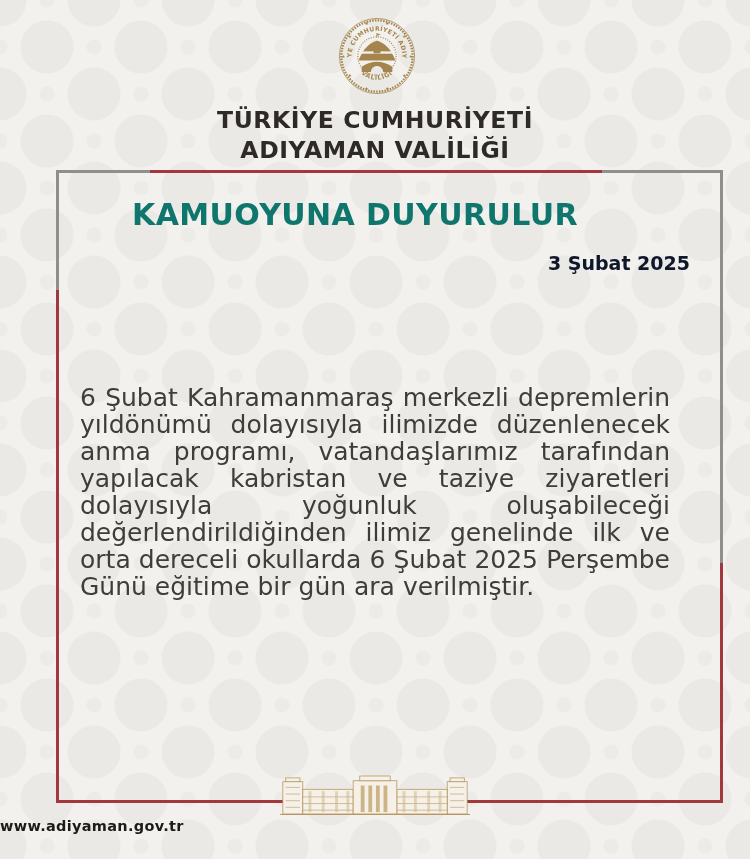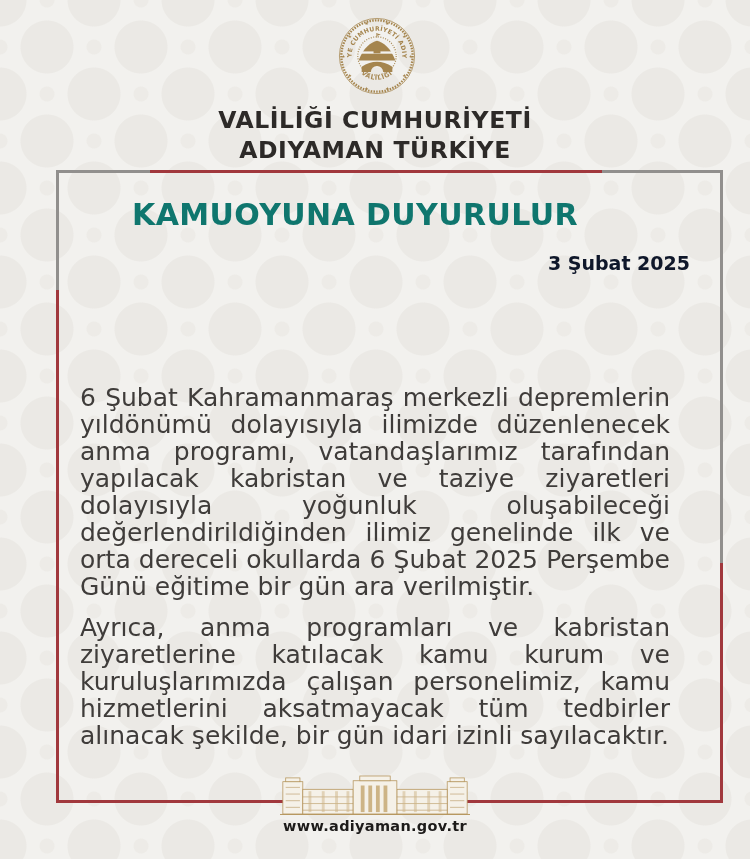--- a/index.html
+++ b/index.html
@@ -27,21 +27,21 @@
   .title2{top:135px;}
   .heading{left:0;width:710px;top:197px;text-align:center;color:#0f766e;
            font-weight:bold;font-size:30px;letter-spacing:0.4px;}
   .date{left:80px;width:610px;top:252px;text-align:right;color:#0f172a;
         font-weight:bold;font-size:19px;}
   .bodytext{left:80px;width:590px;top:360px;color:#3f3c3a;font-size:25px;
             line-height:27px;margin-top:24px;}
   .bodytext p{margin:0 0 14px 0;text-align:justify;}
   .closing{margin-top:19px;text-align:center;}
   .building{left:280px;top:772px;width:190px;height:46px;}
-  .website{left:0;width:750px;top:818px;text-align:center;color:#1d1b1a;
+  .website{left:0;width:750px;top:818px;color:#1d1b1a;
            font-weight:bold;font-size:14.5px;letter-spacing:0.3px;}
   .borders{left:0;top:0;width:750px;height:859px;pointer-events:none;}
 </style>
 </head>
 <body>
 
 <svg class="abs seal" viewBox="0 0 120 120">
   <circle cx="60" cy="60" r="49" fill="none" stroke-width="1" stroke="#a5854e"></circle>
   <circle cx="60" cy="60" r="46.5" fill="none" stroke-width="3" stroke-dasharray="2,1.6" stroke="#a5854e"></circle>
   <circle cx="60" cy="60" r="25" fill="none" stroke-width="1.6" stroke-dasharray="1.2,2" stroke="#a5854e"></circle>
@@ -70,22 +70,22 @@
   <g>
     <rect x="59.2" y="30" width="1.2" height="6" fill="#a5854e"></rect>
     <path d="M60.4,30.5 L65,32 L60.4,33.5 Z" fill="#a5854e"></path>
     <path d="M36,66 C42,49 52,42 60,40 C68,42 78,49 84,66 Z" fill="#a5854e"></path>
     <rect x="37" y="54" width="46" height="3" fill="#f2f1ee"></rect>
     <rect x="55.5" y="48.5" width="9" height="8" fill="#a5854e"></rect>
     <path d="M40,81 L40,74 Q60,61 80,74 L80,81 L68,81 A8,8 0 0 0 52,81 Z" fill="#a5854e"></path>
   </g>
 </svg>
 
-<div class="abs title title1">VALİLİĞİ CUMHURİYETİ</div>
-<div class="abs title title2">ADIYAMAN TÜRKİYE</div>
+<div class="abs title title1">TÜRKİYE CUMHURİYETİ</div>
+<div class="abs title title2">ADIYAMAN VALİLİĞİ</div>
 
 <svg class="abs borders" viewBox="0 0 750 859">
   <g stroke-width="3" fill="none" stroke="#918f8d">
     <line x1="56" y1="171.5" x2="723" y2="171.5"></line>
     <line x1="57.5" y1="170" x2="57.5" y2="803"></line>
     <line x1="721.5" y1="170" x2="721.5" y2="803"></line>
   </g>
   <g stroke-width="3" fill="none" stroke="#a1383d">
     <line x1="150" y1="171.5" x2="602" y2="171.5"></line>
     <line x1="57.5" y1="290" x2="57.5" y2="803"></line>
@@ -94,21 +94,20 @@
     <line x1="462" y1="801.5" x2="723" y2="801.5"></line>
   </g>
 </svg>
 
 <div class="abs heading">KAMUOYUNA DUYURULUR</div>
 
 <div class="abs date">3 Şubat 2025</div>
 
 <div class="abs bodytext">
   <p>6 Şubat Kahramanmaraş merkezli depremlerin yıldönümü dolayısıyla ilimizde düzenlenecek anma programı, vatandaşlarımız tarafından yapılacak kabristan ve taziye ziyaretleri dolayısıyla yoğunluk oluşabileceği değerlendirildiğinden ilimiz genelinde ilk ve orta dereceli okullarda 6 Şubat 2025 Perşembe Günü eğitime bir gün ara verilmiştir.</p>
-  <p>Ayrıca, anma programları ve kabristan ziyaretlerine katılacak kamu kurum ve kuruluşlarımızda çalışan personelimiz, kamu hizmetlerini aksatmayacak tüm tedbirler alınacak şekilde, bir gün idari izinli sayılacaktır.</p>
 </div>
 
 <svg class="abs building" viewBox="0 0 200 48">
   <g stroke-width="0.8" fill="#f5f1e8" stroke="#b4935a">
     <rect x="3" y="10" width="21" height="34"></rect>
     <rect x="6" y="6" width="15" height="4"></rect>
     <rect x="176" y="10" width="21" height="34"></rect>
     <rect x="179" y="6" width="15" height="4"></rect>
     <rect x="24" y="18" width="53" height="26"></rect>
     <rect x="123" y="18" width="53" height="26"></rect>

